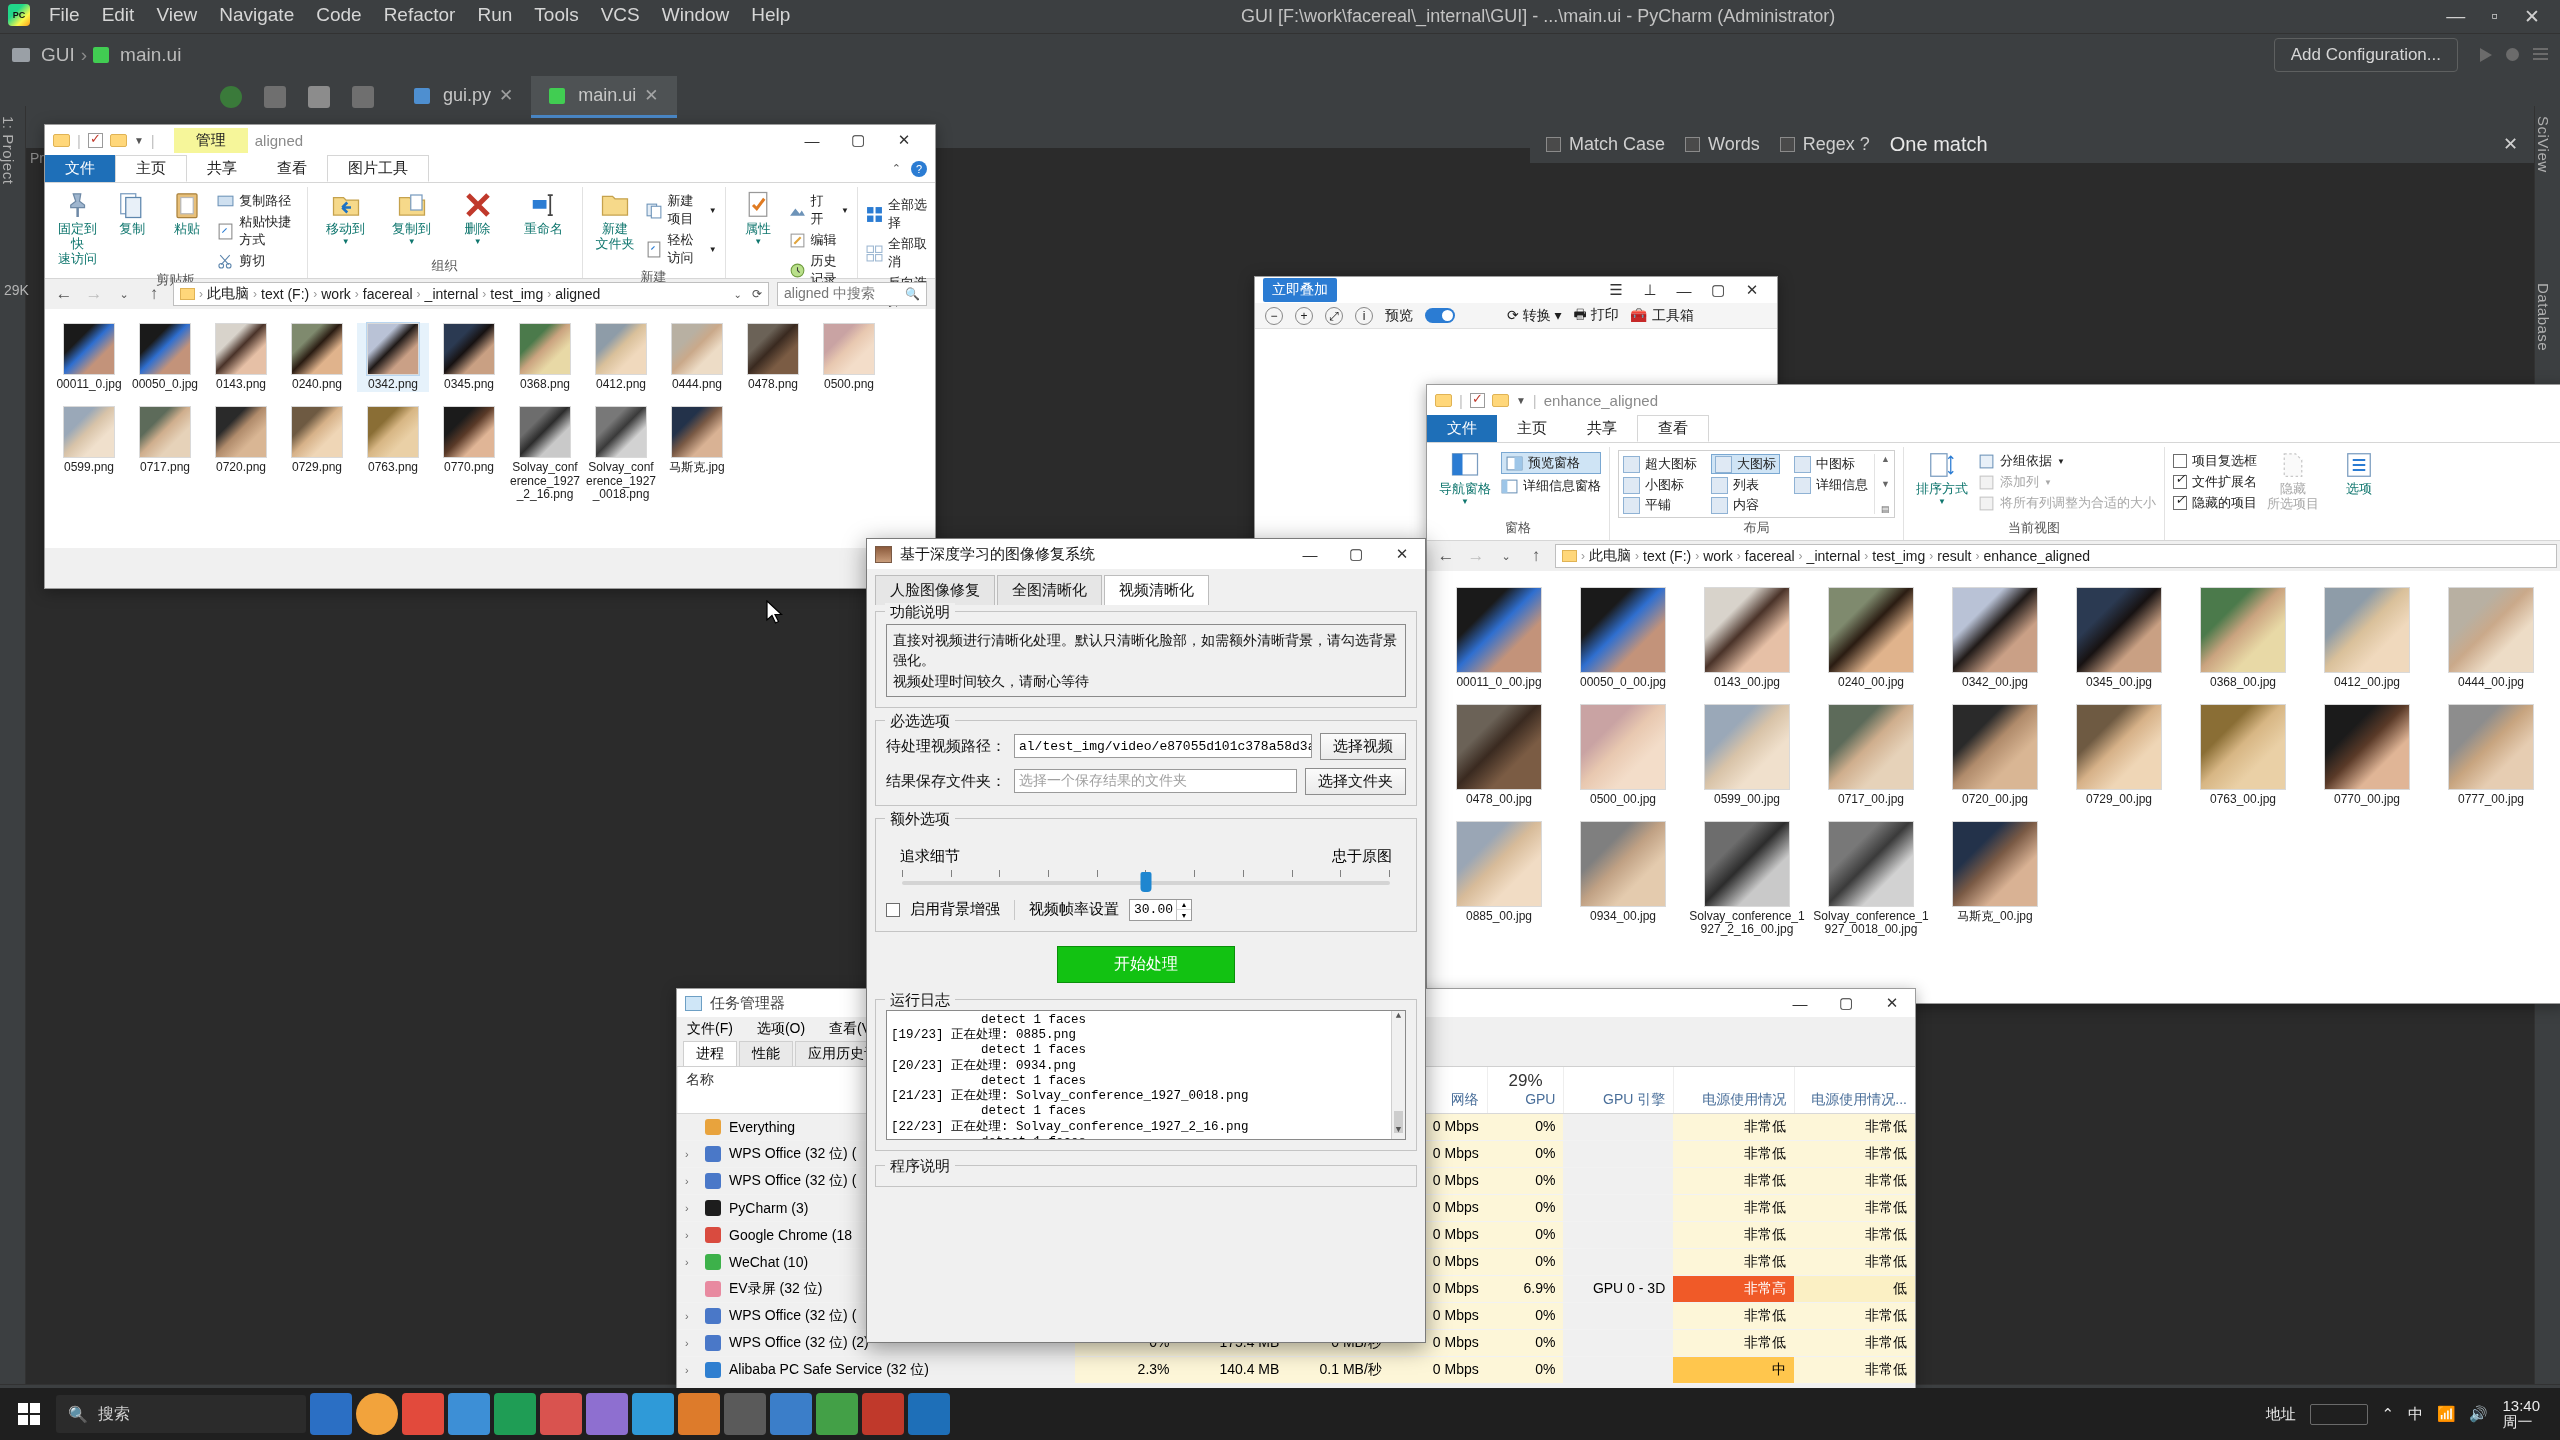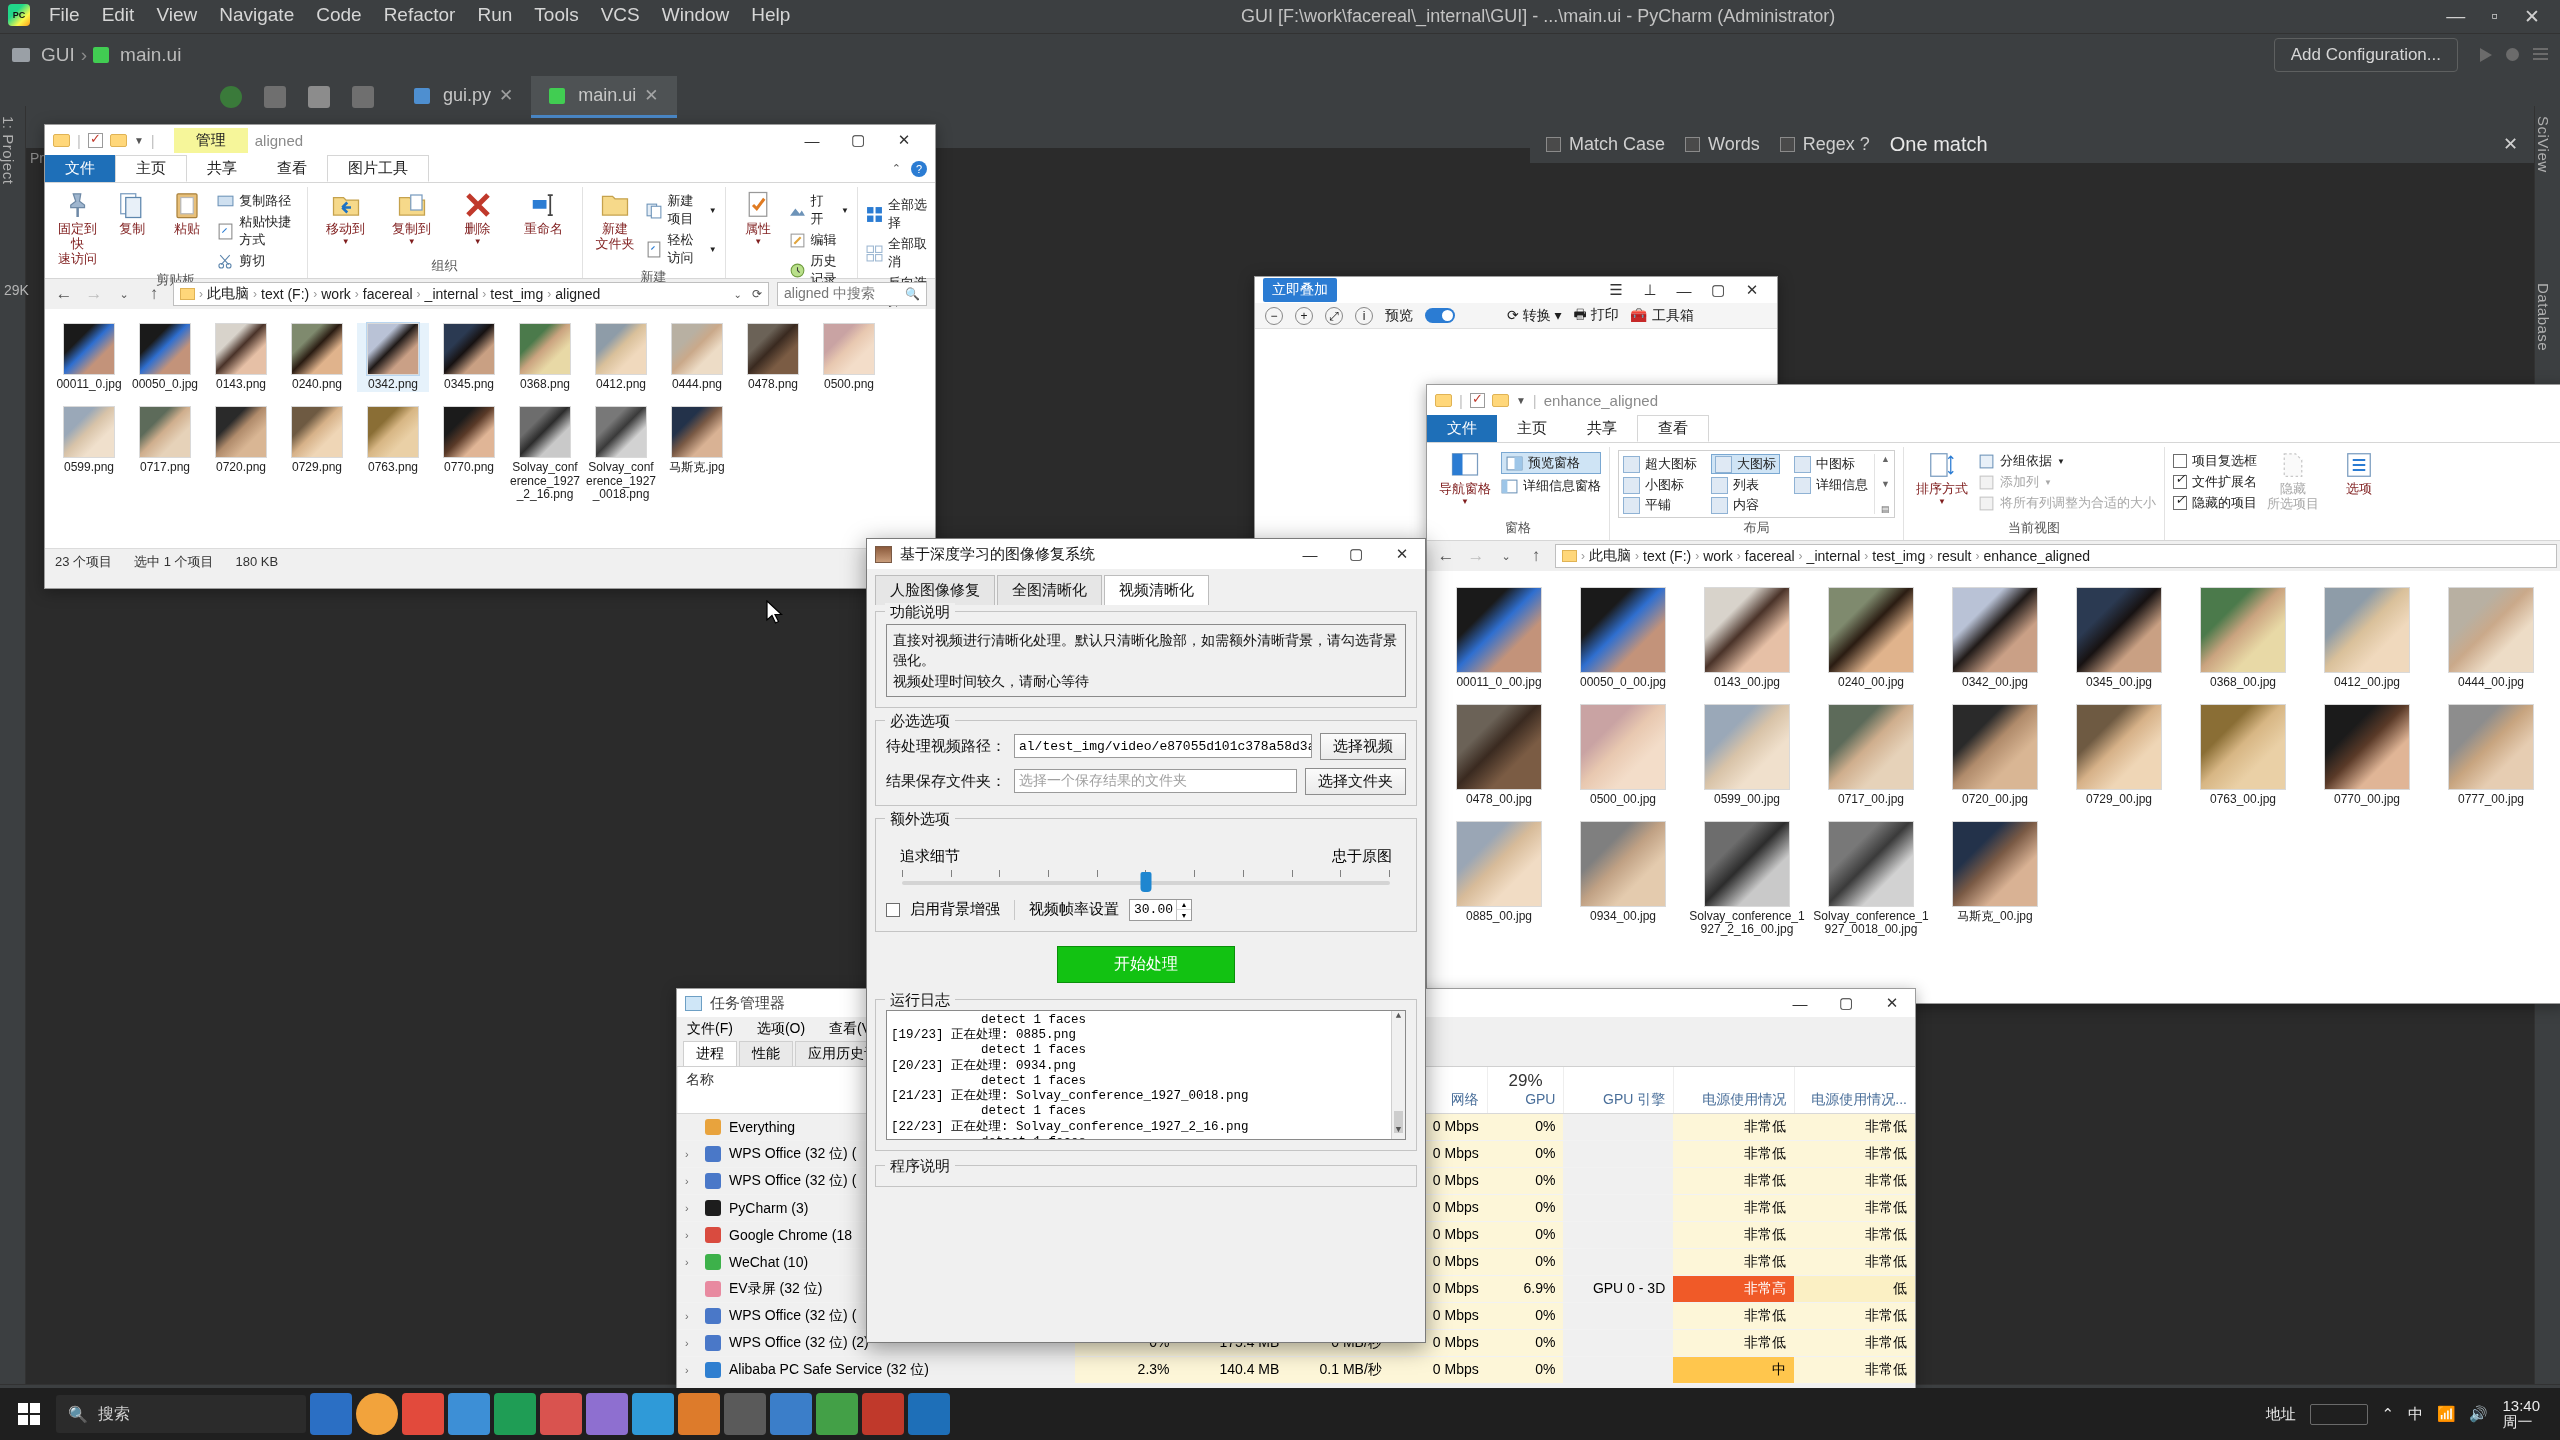--- a/index.html
+++ b/index.html
@@ -76,21 +76,21 @@
   .ribbon-tabs { height:28px; background:#fff; display:flex; align-items:stretch; border-bottom:1px solid #d6d6d6; }
   .rb-tab { padding:4px 20px; font-size:15px; color:#222; display:flex; align-items:center;}
   .rb-tab.file { background:#1e6fb8; color:#fff; }
   .rb-tab.active { background:#fff; border:1px solid #d6d6d6; border-bottom:1px solid #fff; position:relative; top:0;}
   .rb-tab.ctxactive { border:1px solid #d6d6d6; border-bottom-color:#fff; background:#fff;}
 
   .ribbon { background:#fff; border-bottom:1px solid #d6d6d6; display:flex; padding:4px 0 0 0; }
   .rb-group { display:flex; flex-direction:column; justify-content:space-between; border-right:1px solid #e2e2e2; padding:3px 8px 0 8px; }
   .rb-group-label { text-align:center; font-size:13px; color:#555; padding:1px 0 3px; }
   .rb-items { display:flex; gap:6px; align-items:flex-start; }
-  .rb-big { display:flex; flex-direction:column; align-items:center; width:60px; font-size:13px; text-align:center; line-height:1.15; color:#7f1d1d;}
+  .rb-big { display:flex; flex-direction:column; align-items:center; width:60px; font-size:13px; text-align:center; line-height:1.15; color:#0f766e;}
   .rb-ico { width:30px;height:30px;margin-bottom:2px; }
   .rb-small-col { display:flex; flex-direction:column; gap:3px; justify-content:flex-start; padding-top:2px;}
   .rb-small { display:flex; align-items:center; gap:5px; font-size:13px; color:#222;}
   .rb-sico { width:17px;height:17px; flex:none;}
 
   .addr-row { height:30px; background:#f0f0f0; display:flex; align-items:center; gap:8px; padding:0 8px; }
   .nav-btn { width:22px;text-align:center; color:#555; font-size:17px;}
   .nav-btn.dim { color:#bdbdbd; }
   .addr-box { flex:1; height:24px; background:#fff; border:1px solid #bfbfbf; display:flex; align-items:center; gap:4px; padding:0 6px; font-size:14px; overflow:hidden;}
   .crumb-sep { color:#9a9a9a; font-size:12px; }
@@ -600,25 +600,20 @@
           <div class="thumb" style="width: 52px; height: 52px; background: linear-gradient(135deg, rgb(120, 120, 120) 0%, rgb(120, 120, 120) 30%, rgb(58, 58, 58) 48%, rgb(210, 210, 210) 70%, rgb(210, 210, 210) 100%);"></div>
           <div class="fname">Solvay_conference_1927_0018.png</div>
         </div>
         <div class="fitem" style="width: 72px;">
           <div class="thumb" style="width: 52px; height: 52px; background: linear-gradient(135deg, rgb(35, 50, 74) 0%, rgb(35, 50, 74) 30%, rgb(122, 90, 69) 48%, rgb(217, 178, 148) 70%, rgb(217, 178, 148) 100%);"></div>
           <div class="fname">马斯克.jpg</div>
         </div>
       </div>
   </div>
 
-  <div class="win-status">
-    <span>23 个项目</span>
-    <span>选中 1 个项目</span>
-    <span>180 KB</span>
-  </div>
 </div>
 
 <div class="win" id="win-preview" style="left:1254px; top:276px; width:524px; height:300px; z-index:210;">
   <div class="win-head" style="height:26px;">
     <span class="blue-btn">立即叠加</span>
     <span style="margin-left:auto;"></span>
     <div class="win-ctl">
       <span style="width:34px;height:26px;">☰</span>
       <span style="width:34px;height:26px;">⊥</span>
       <span style="width:34px;height:26px;">—</span>

